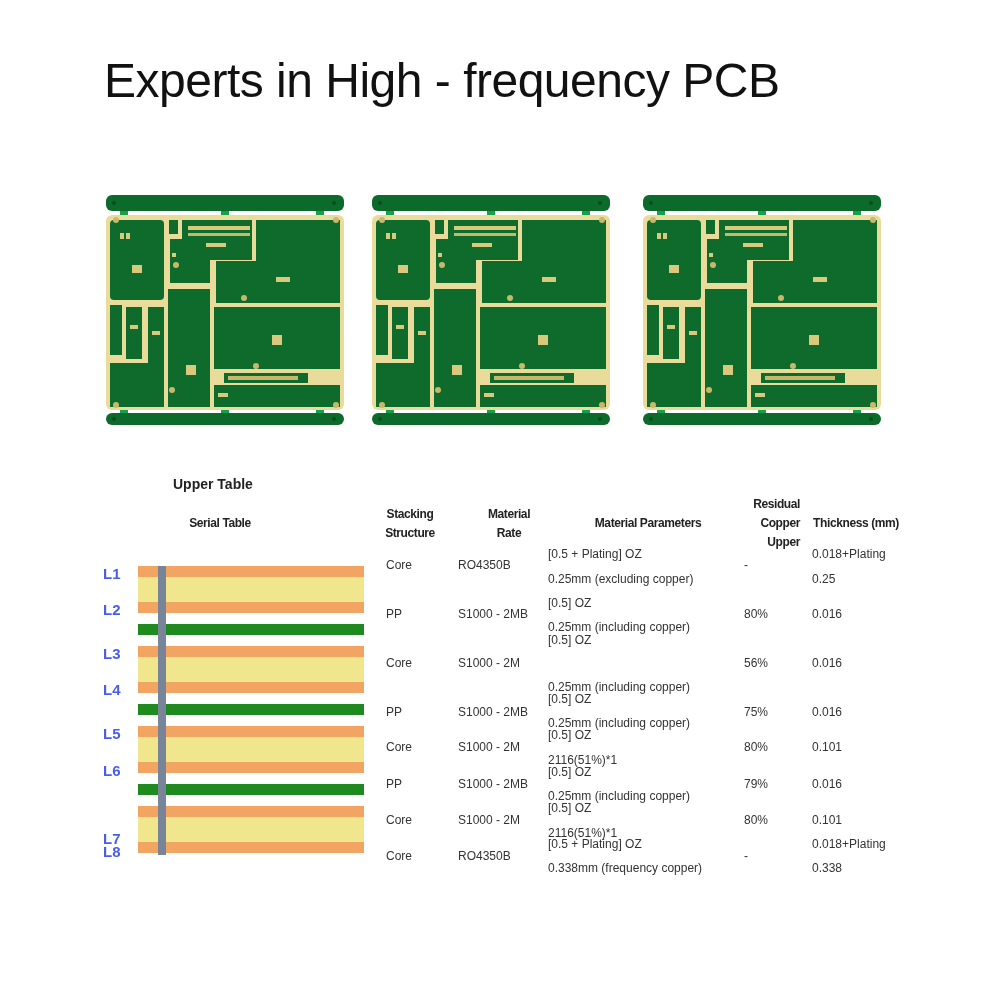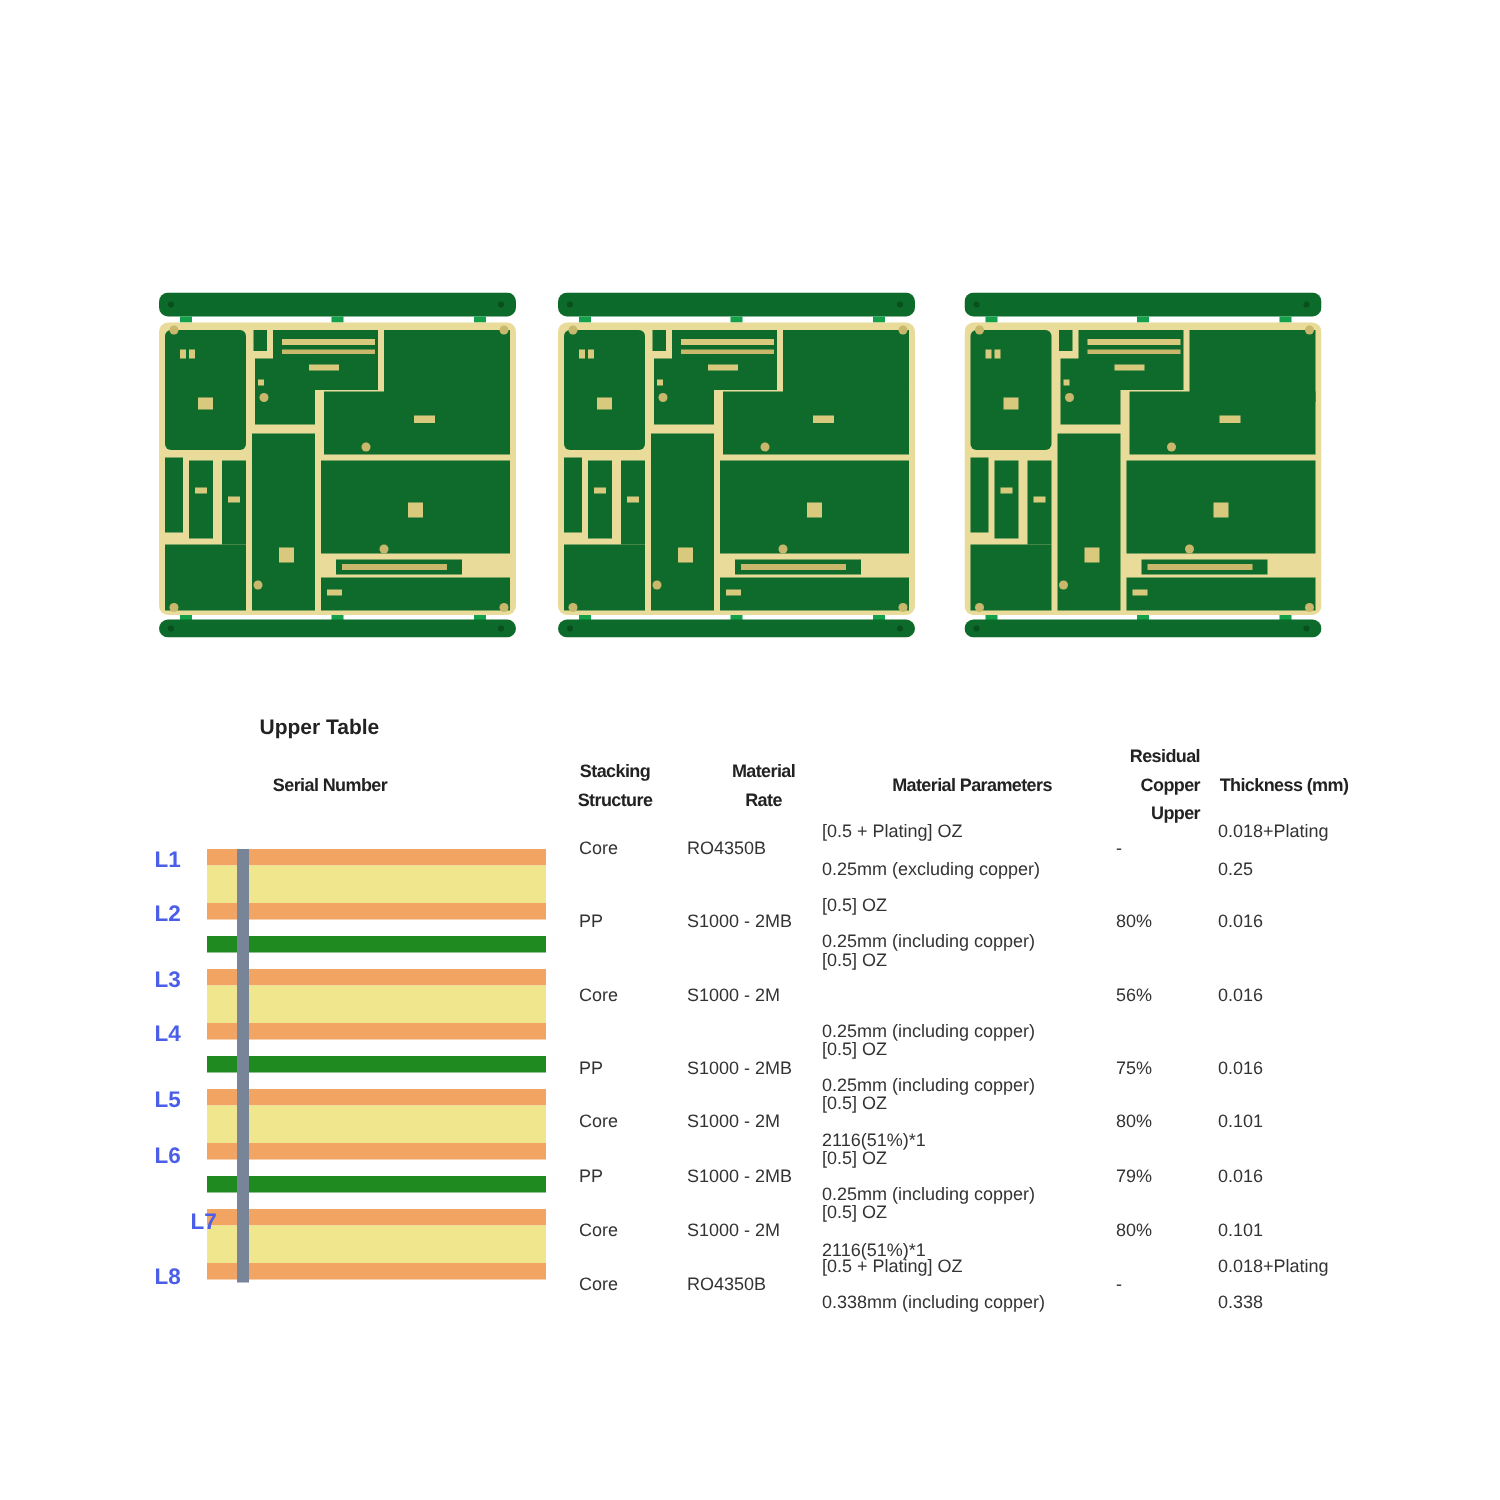--- a/index.html
+++ b/index.html
@@ -21,20 +21,21 @@
   .band { position: absolute; left: 138px; width: 226px; }
   .band.cu { background: #f2a462; height: 11px; }
   .band.core { background: #efe68e; }
   .band.pp { background: #1f8a1f; height: 11px; }
   .via { position: absolute; left: 158px; top: 566px; width: 8px; height: 289px; background: #788598; }
 </style>
 </head>
 <body>
 
 <div class="title">
+  <div>Experts in High - frequency PCB</div>
 </div>
 
 <svg width="0" height="0" style="position:absolute">
   <defs>
     <g id="pcbart">
 
       <rect x="0" y="0" width="238" height="16" rx="6" fill="#0c6a2a"></rect>
       <rect x="14" y="16" width="8" height="4" fill="#15a04a"></rect>
       <rect x="115" y="16" width="8" height="4" fill="#15a04a"></rect>
       <rect x="210" y="16" width="8" height="4" fill="#15a04a"></rect>
@@ -102,21 +103,21 @@
     </svg>
 </div>
 <div class="pcb" style="left:643px">
   <svg width="238" height="230" viewBox="0 0 238 230">
       <use href="#pcbart"></use>
     </svg>
 </div>
 
 <div class="upper-title">Upper Table</div>
 
-<div class="hdr" style="left:150px; top:514px; width:140px;">Serial Number</div>
+<div class="hdr" style="left:150px; top:514px; width:140px;">Serial Table</div>
 <div class="hdr" style="left:378px; top:505px; width:64px;">
   <div>Stacking</div>
   <div>Structure</div>
 </div>
 <div class="hdr" style="left:476px; top:505px; width:66px;">
   <div>Material</div>
   <div>Rate</div>
 </div>
 <div class="hdr" style="left:580px; top:514px; width:136px;">Material Parameters</div>
 <div class="hdr" style="left:730px; top:495px; width:70px;text-align:right;">
@@ -143,21 +144,21 @@
   <div class="band core" style="top:817px; height:25px;"></div>
   <div class="band cu" style="top:842px;"></div>
   <div class="via"></div>
 
   <div class="layer-label" style="top:565px;">L1</div>
   <div class="layer-label" style="top:601px;">L2</div>
   <div class="layer-label" style="top:645px;">L3</div>
   <div class="layer-label" style="top:681px;">L4</div>
   <div class="layer-label" style="top:725px;">L5</div>
   <div class="layer-label" style="top:762px;">L6</div>
-  <div class="layer-label" style="top:806px;margin-left:24px;">L7</div>
+  <div class="layer-label" style="top:830px;">L7</div>
   <div class="layer-label" style="top:843px;">L8</div>
 </div>
 
 <div>
 
   <div>
     <div class="cell" style="left:386px; top:558px;">Core</div>
     <div class="cell" style="left:458px; top:558px;">RO4350B</div>
     <div class="cell" style="left:548px; top:547px;">[0.5 + Plating] OZ</div>
     <div class="cell" style="left:548px; top:572px;text-align:right;">0.25mm (excluding copper)</div>
@@ -217,18 +218,18 @@
     <div class="cell" style="left:548px; top:801px;">[0.5] OZ</div>
     <div class="cell" style="left:548px; top:826px;">2116(51%)*1</div>
     <div class="cell" style="left:744px; top:813px;">80%</div>
     <div class="cell" style="left:812px; top:813px;">0.101</div>
   </div>
 
   <div>
     <div class="cell" style="left:386px; top:849px;">Core</div>
     <div class="cell" style="left:458px; top:849px;">RO4350B</div>
     <div class="cell" style="left:548px; top:837px;">[0.5 + Plating] OZ</div>
-    <div class="cell" style="left:548px; top:861px;">0.338mm (including copper)</div>
+    <div class="cell" style="left:548px; top:861px;">0.338mm (frequency copper)</div>
     <div class="cell" style="left:744px; top:849px;">-</div>
     <div class="cell" style="left:812px; top:837px;">0.018+Plating</div>
     <div class="cell" style="left:812px; top:861px;">0.338</div>
   </div>
 </div>
 
 </body></html>

